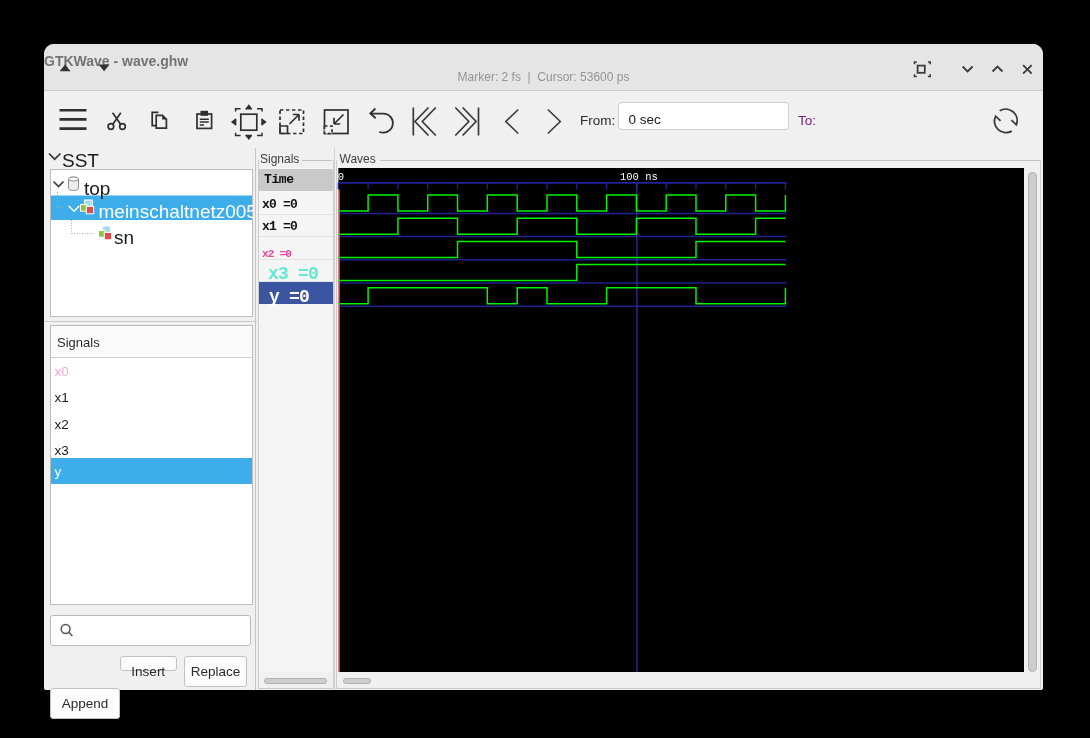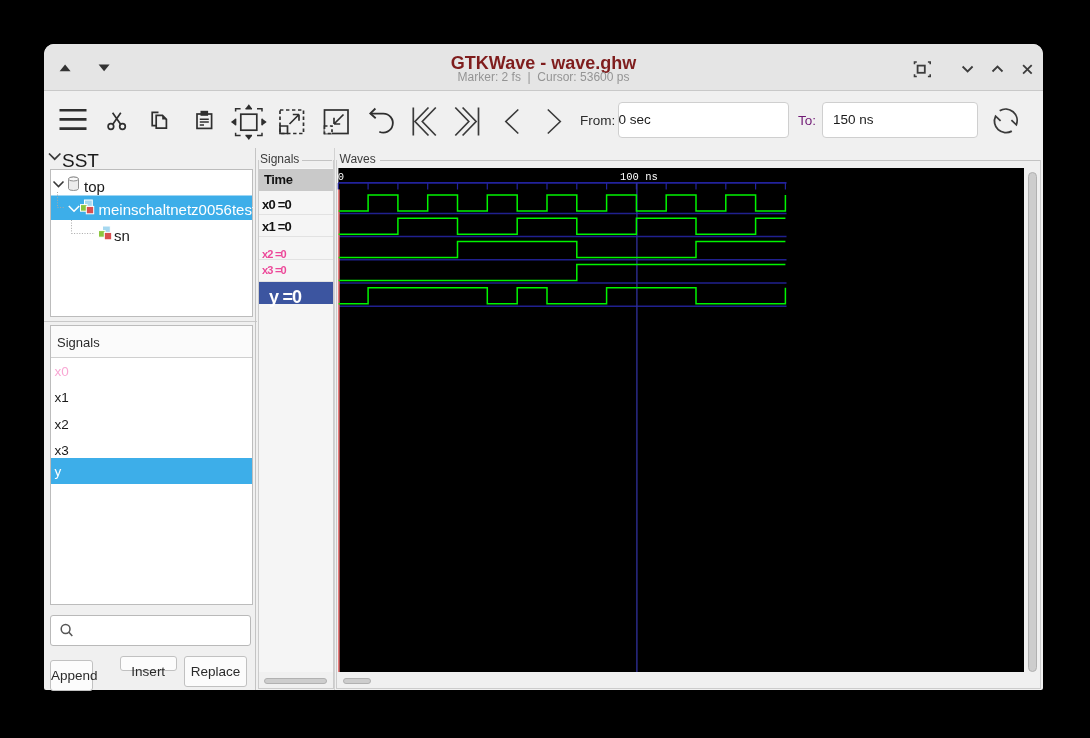--- a/index.html
+++ b/index.html
@@ -1,25 +1,25 @@
 <!DOCTYPE html>
 <html><head><meta charset="utf-8"><title>GTKWave</title><style>
 html,body{margin:0;padding:0}
 body{width:1090px;height:738px;background:#000;font-family:"Liberation Sans",sans-serif;position:relative;overflow:hidden}
 .abs{position:absolute}
 #win{position:absolute;left:44px;top:44px;width:999px;height:646px;background:#f0f0f0;border-radius:10px 10px 2px 2px}
 #titlebar{position:absolute;left:0;top:0;width:999px;height:47px;background:#e5e5e5;border-radius:10px 10px 0 0;border-bottom:1px solid #c9c9c9;box-sizing:border-box}
-#title{position:absolute;left:0;top:9px;width:100%;text-align:center;font-size:18px;font-weight:bold;color:#7f1d1d}
+#title{position:absolute;left:0;top:9px;width:100%;text-align:left;font-size:14px;font-weight:bold;color:#737373}
 #subtitle{position:absolute;left:0;top:26px;width:100%;text-align:center;font-size:12px;color:#949494}
 .panelbox{position:absolute;background:#fff;border:1px solid #bcbcbc;box-sizing:border-box}
 .vsep{position:absolute;width:1px;background:#c3c3c3}
 .vsepd{position:absolute;width:1px;background:#c4c4c4}
 .frameline{position:absolute;height:1px;background:#c3c3c3}
-.mono{font-family:Liberation Sans, sans-serif}
-.treerow{position:absolute;font-size:15px;color:#1a1a1a;white-space:nowrap}
+.mono{font-family:Liberation Mono, monospace}
+.treerow{position:absolute;font-size:19px;color:#1a1a1a;white-space:nowrap}
 .sel-lite{background:#3daee9;color:#fff}
 .btn{position:absolute;background:#fcfcfc;border:1px solid #c1c1c1;border-radius:3px;box-sizing:border-box;font-size:13.5px;color:#2b2b2b;text-align:center}
 .input{position:absolute;background:#fff;border:1px solid #cfcfcf;border-radius:4px;box-sizing:border-box;font-size:13.5px;color:#1a1a1a}
 .scrollpill{position:absolute;background:#cdcdcd;border:1px solid #b1b1b1;box-sizing:border-box}
 </style></head>
 <body>
 <div id="win">
   <div id="titlebar">
     <div id="title">GTKWave - wave.ghw</div>
     <div id="subtitle">Marker: 2 fs&nbsp;&nbsp;|&nbsp;&nbsp;Cursor: 53600 ps</div>
@@ -88,23 +88,22 @@
 
       <path d="M474.3 18.5 L461.8 30.5 L474.3 42.5" stroke-width="1.6"></path>
 
       <path d="M503.8 18.5 L516.3 30.5 L503.8 42.5" stroke-width="1.6"></path>
 
       <path d="M955.7 19.7 A 11.5 11.5 0 0 1 972.3 33.8 L 967.4 29.2" stroke-width="1.8"></path>
       <path d="M967.8 40.1 A 11.5 11.5 0 0 1 951.6 25.2 L 956.6 29.8" stroke-width="1.8"></path>
     </g>
   </svg>
   <div class="abs" style="left:536px;top:69px;font-size:13.5px;color:#2b2b2b">From:</div>
-  <div class="input" style="left:573.5px;top:58px;width:171px;height:36px;line-height:34px;padding-left:0">0 sec</div>
+  <div class="input" style="left:573.5px;top:58px;width:171px;height:28px;line-height:34px;padding-left:10px">0 sec</div>
   <div class="abs" style="left:754px;top:69px;font-size:13.5px;color:#701a75">To:</div>
-  <div class="input" style="left:778px;top:58px;width:156px;height:36px;line-height:34px;padding-left:10px">150 ns</div>
 </div>
 
 <svg class="abs" style="left:47px;top:151px" width="18" height="12" viewBox="0 0 18 12">
   <path d="M2 2.5 L7.7 8.2 L13.4 2.5" stroke="#3a3a3a" stroke-width="1.7" fill="none"></path>
 </svg>
 <div class="abs" style="left:62px;top:150px;font-size:19px;color:#1a1a1a">SST</div>
 <div class="panelbox" style="left:50px;top:169px;width:203px;height:148px"></div>
 
 <svg class="abs" style="left:51px;top:170px" width="201" height="146" viewBox="0 0 201 146">
   <rect x="0" y="25.5" width="201" height="24.5" fill="#3daee9"></rect>
@@ -153,40 +152,40 @@
 <div class="abs" style="left:54.5px;top:443px;font-size:13.5px;color:#1a1a1a">x3</div>
 <div class="abs sel-lite" style="left:51px;top:458.3px;width:201px;height:25.5px"></div>
 <div class="abs" style="left:54.5px;top:464px;font-size:13.5px;color:#fff">y</div>
 
 <div class="input" style="left:50px;top:615px;width:201px;height:31px;border-radius:3px;border-color:#b9b9b9"></div>
 <svg class="abs" style="left:59px;top:622px" width="16" height="18" viewBox="0 0 16 18">
   <circle cx="6.6" cy="7" r="4.4" stroke="#555" stroke-width="1.5" fill="none"></circle>
   <path d="M9.9 10.3 L13.3 13.9" stroke="#555" stroke-width="1.5"></path>
 </svg>
 
-<div class="btn" style="left:50px;top:660px;width:43px;height:31px;line-height:29px">Append</div>
+<div class="btn" style="left:50px;top:688px;width:70px;height:31px;line-height:29px">Append</div>
 <div class="btn" style="left:120px;top:656px;width:56.5px;height:15px;line-height:29px">Insert</div>
 <div class="btn" style="left:184.3px;top:656px;width:62.3px;height:31px;line-height:29px">Replace</div>
 
 <div class="vsepd" style="left:255px;top:148px;height:542px"></div>
 <div class="abs" style="left:260px;top:152px;font-size:12px;color:#3c3c3c">Signals</div>
 <div class="frameline" style="left:302px;top:159.5px;width:30px"></div>
 <div class="vsep" style="left:258px;top:159.5px;height:529px;background:#cccccc"></div>
 <div class="vsep" style="left:332.5px;top:159.5px;height:529px;background:#cccccc"></div>
 <div class="frameline" style="left:258px;top:688px;width:75px;background:#cccccc"></div>
 <div class="abs" style="left:259px;top:168px;width:73.5px;height:504px;background:#f5f5f5"></div>
 <div class="abs" style="left:259px;top:213.5px;width:73.5px;height:1px;background:#e2e2e2"></div>
 <div class="abs" style="left:259px;top:236.1px;width:73.5px;height:1px;background:#e2e2e2"></div>
 <div class="abs" style="left:259px;top:258.7px;width:73.5px;height:1px;background:#e2e2e2"></div>
 <div class="abs" style="left:259px;top:281.3px;width:73.5px;height:1px;background:#e2e2e2"></div>
 <div class="abs mono" style="left:259px;top:168.5px;width:73.5px;height:22px;background:#c9c9c9;font-weight:bold;font-size:13px;letter-spacing:-0.4px;color:#111;line-height:22px;padding-left:5px;box-sizing:border-box">Time</div>
 <div class="abs mono" style="left:262px;top:196.5px;font-weight:bold;font-size:13px;letter-spacing:-0.8px;color:#111">x0 =0</div>
 <div class="abs mono" style="left:262px;top:219px;font-weight:bold;font-size:13px;letter-spacing:-0.8px;color:#111">x1 =0</div>
 <div class="abs mono" style="left:262px;top:248px;font-weight:bold;font-size:11px;letter-spacing:-0.8px;color:#ec4899">x2 =0</div>
-<div class="abs mono" style="left:262px;top:264px;font-weight:bold;font-size:11px;letter-spacing:-0.8px;color:#ec4899">x3 =0</div>
+<div class="abs mono" style="left:268px;top:264px;font-weight:bold;font-size:18px;letter-spacing:-0.8px;color:#5eead4">x3 =0</div>
 <div class="abs" style="left:259px;top:281.5px;width:73.5px;height:22.6px;background:#3c55a0"></div>
 <div class="abs mono" style="left:269px;top:286.5px;font-weight:bold;font-size:18px;letter-spacing:-0.8px;color:#fff">y =0</div>
 <div class="scrollpill" style="left:263.8px;top:677.5px;width:63px;height:6.5px;border-radius:3.5px"></div>
 
 <div class="vsepd" style="left:334.2px;top:148px;height:542px;background:#d2d2d2"></div>
 <div class="abs" style="left:339.5px;top:152px;font-size:12px;color:#3c3c3c">Waves</div>
 <div class="frameline" style="left:380px;top:159.5px;width:660px"></div>
 <div class="vsep" style="left:336px;top:159.5px;height:529px;background:#cccccc"></div>
 <div class="vsep" style="left:1040px;top:159.5px;height:529px;background:#cccccc"></div>
 <div class="frameline" style="left:336px;top:688px;width:705px;background:#cccccc"></div>

